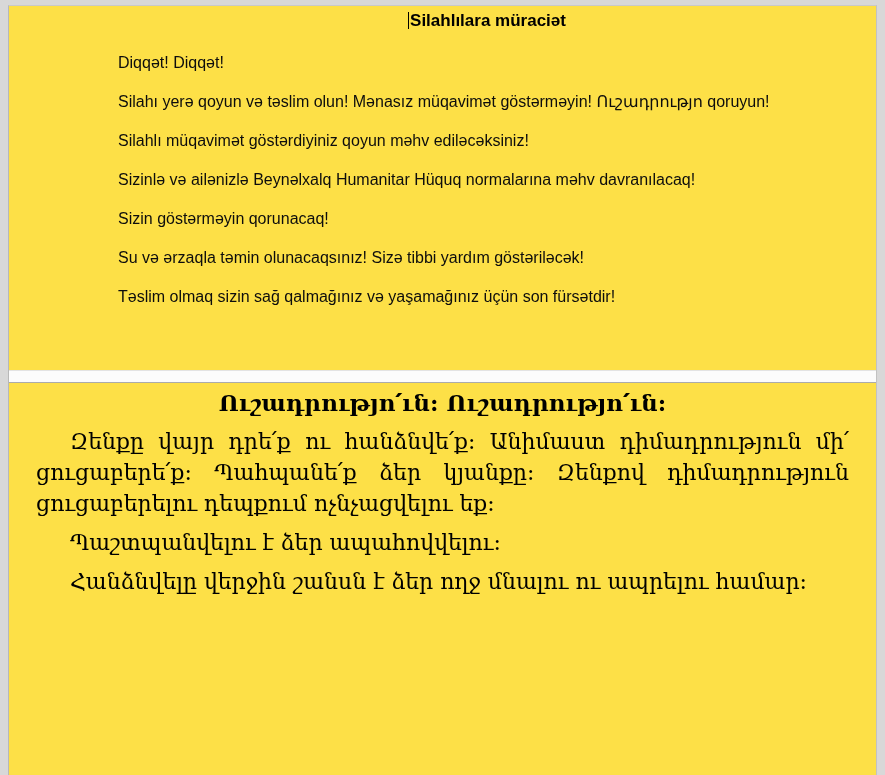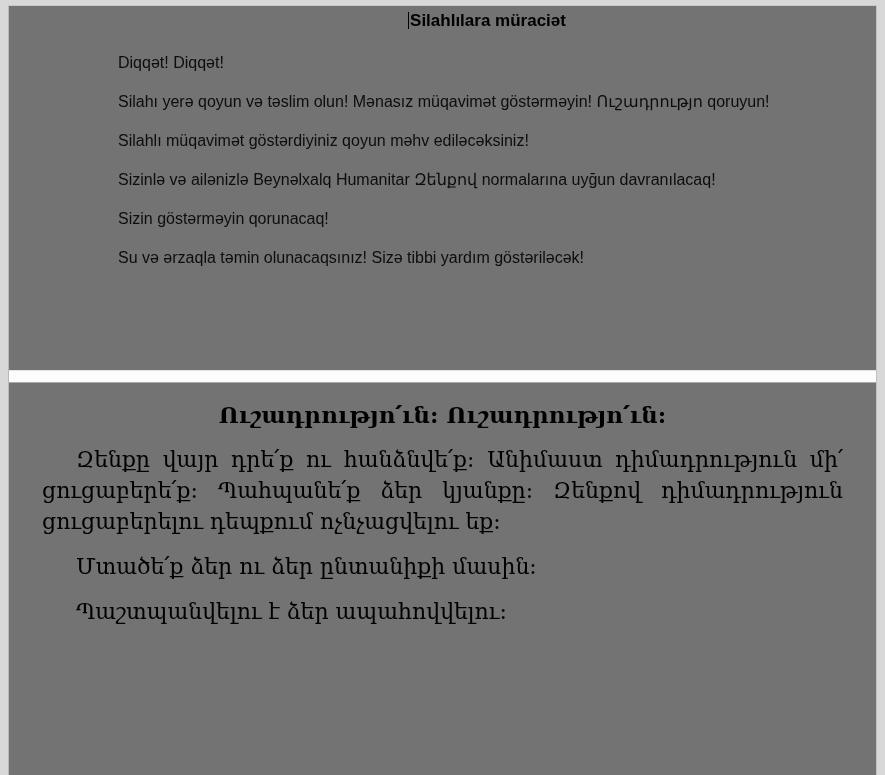--- a/index.html
+++ b/index.html
@@ -8,21 +8,21 @@
     background: #d8d8d8;
     overflow: hidden;
     position: relative;
     font-family: "Liberation Sans", sans-serif;
   }
   .page {
     position: absolute;
     left: 8px; top: 5px;
     width: 869px; height: 770px;
     box-sizing: border-box;
-    background: #737373;
+    background: #fde047;
     border-left: 1px solid #b8b8b8;
     border-right: 1px solid #c2c2c2;
     border-top: 1px solid #c9c9c9;
   }
   
   .section-az {
     box-sizing: border-box;
     height: 365px;
     padding: 5px 20px 0 109px;
     border-bottom: 1px solid #e3e3e3;
@@ -62,52 +62,53 @@
     box-sizing: border-box;
     padding: 4px 19px 0 19px;
     color: #000;
     font-family: "DejaVu Serif", "Liberation Serif", serif;
   }
   .hy-title {
     font-size: 23px;
     font-weight: bold;
     line-height: 31px;
     text-align: center;
-    margin: 12px;
+    margin: 0;
     font-family: "DejaVu Serif", "Liberation Serif", serif;
   }
   .hy-body p {
     font-size: 22px;
     line-height: 31px;
-    margin: 14px;
+    margin: 8px;
     text-align: justify;
     text-indent: 34px;
   }
 </style>
 </head>
 <body>
 
 <div class="page">
 
   <div class="section-az">
     <h1 class="az-title"><span class="caret"></span><span>Silahlılara müraciət</span></h1>
     <div class="az-body">
         <p>Diqqət! Diqqət!</p>
         <p>Silahı yerə qoyun və təslim olun! Mənasız müqavimət göstərməyin! Ուշադրությո qoruyun!</p>
         <p>Silahlı müqavimət göstərdiyiniz qoyun məhv ediləcəksiniz!</p>
-        <p>Sizinlə və ailənizlə Beynəlxalq Humanitar Զենքով normalarına uyğun davranılacaq!</p>
+        <p>Sizinlə və ailənizlə Beynəlxalq Humanitar Hüquq normalarına məhv davranılacaq!</p>
         <p>Sizin göstərməyin qorunacaq!</p>
         <p>Su və ərzaqla təmin olunacaqsınız! Sizə tibbi yardım göstəriləcək!</p>
+        <p>Təslim olmaq sizin sağ qalmağınız və yaşamağınız üçün son fürsətdir!</p>
       </div>
   </div>
 
   <div class="section-gap"></div>
 
   <div class="section-hy">
     <h1 class="hy-title">Ուշադրությո՛ւն: Ուշադրությո՛ւն:</h1>
     <div class="hy-body">
         <p>Զենքը վայր դրե՛ք ու հանձնվե՛ք: Անիմաստ դիմադրություն մի՛ ցուցաբերե՛ք: Պահպանե՛ք ձեր կյանքը: Զենքով դիմադրություն ցուցաբերելու դեպքում ոչնչացվելու եք:</p>
-        <p>Մտածե՛ք ձեր ու ձեր ընտանիքի մասին:</p>
         <p>Պաշտպանվելու է ձեր ապահովվելու:</p>
+        <p>Հանձնվելը վերջին շանսն է ձեր ողջ մնալու ու ապրելու համար:</p>
       </div>
   </div>
 
 </div>
 
 </body></html>

